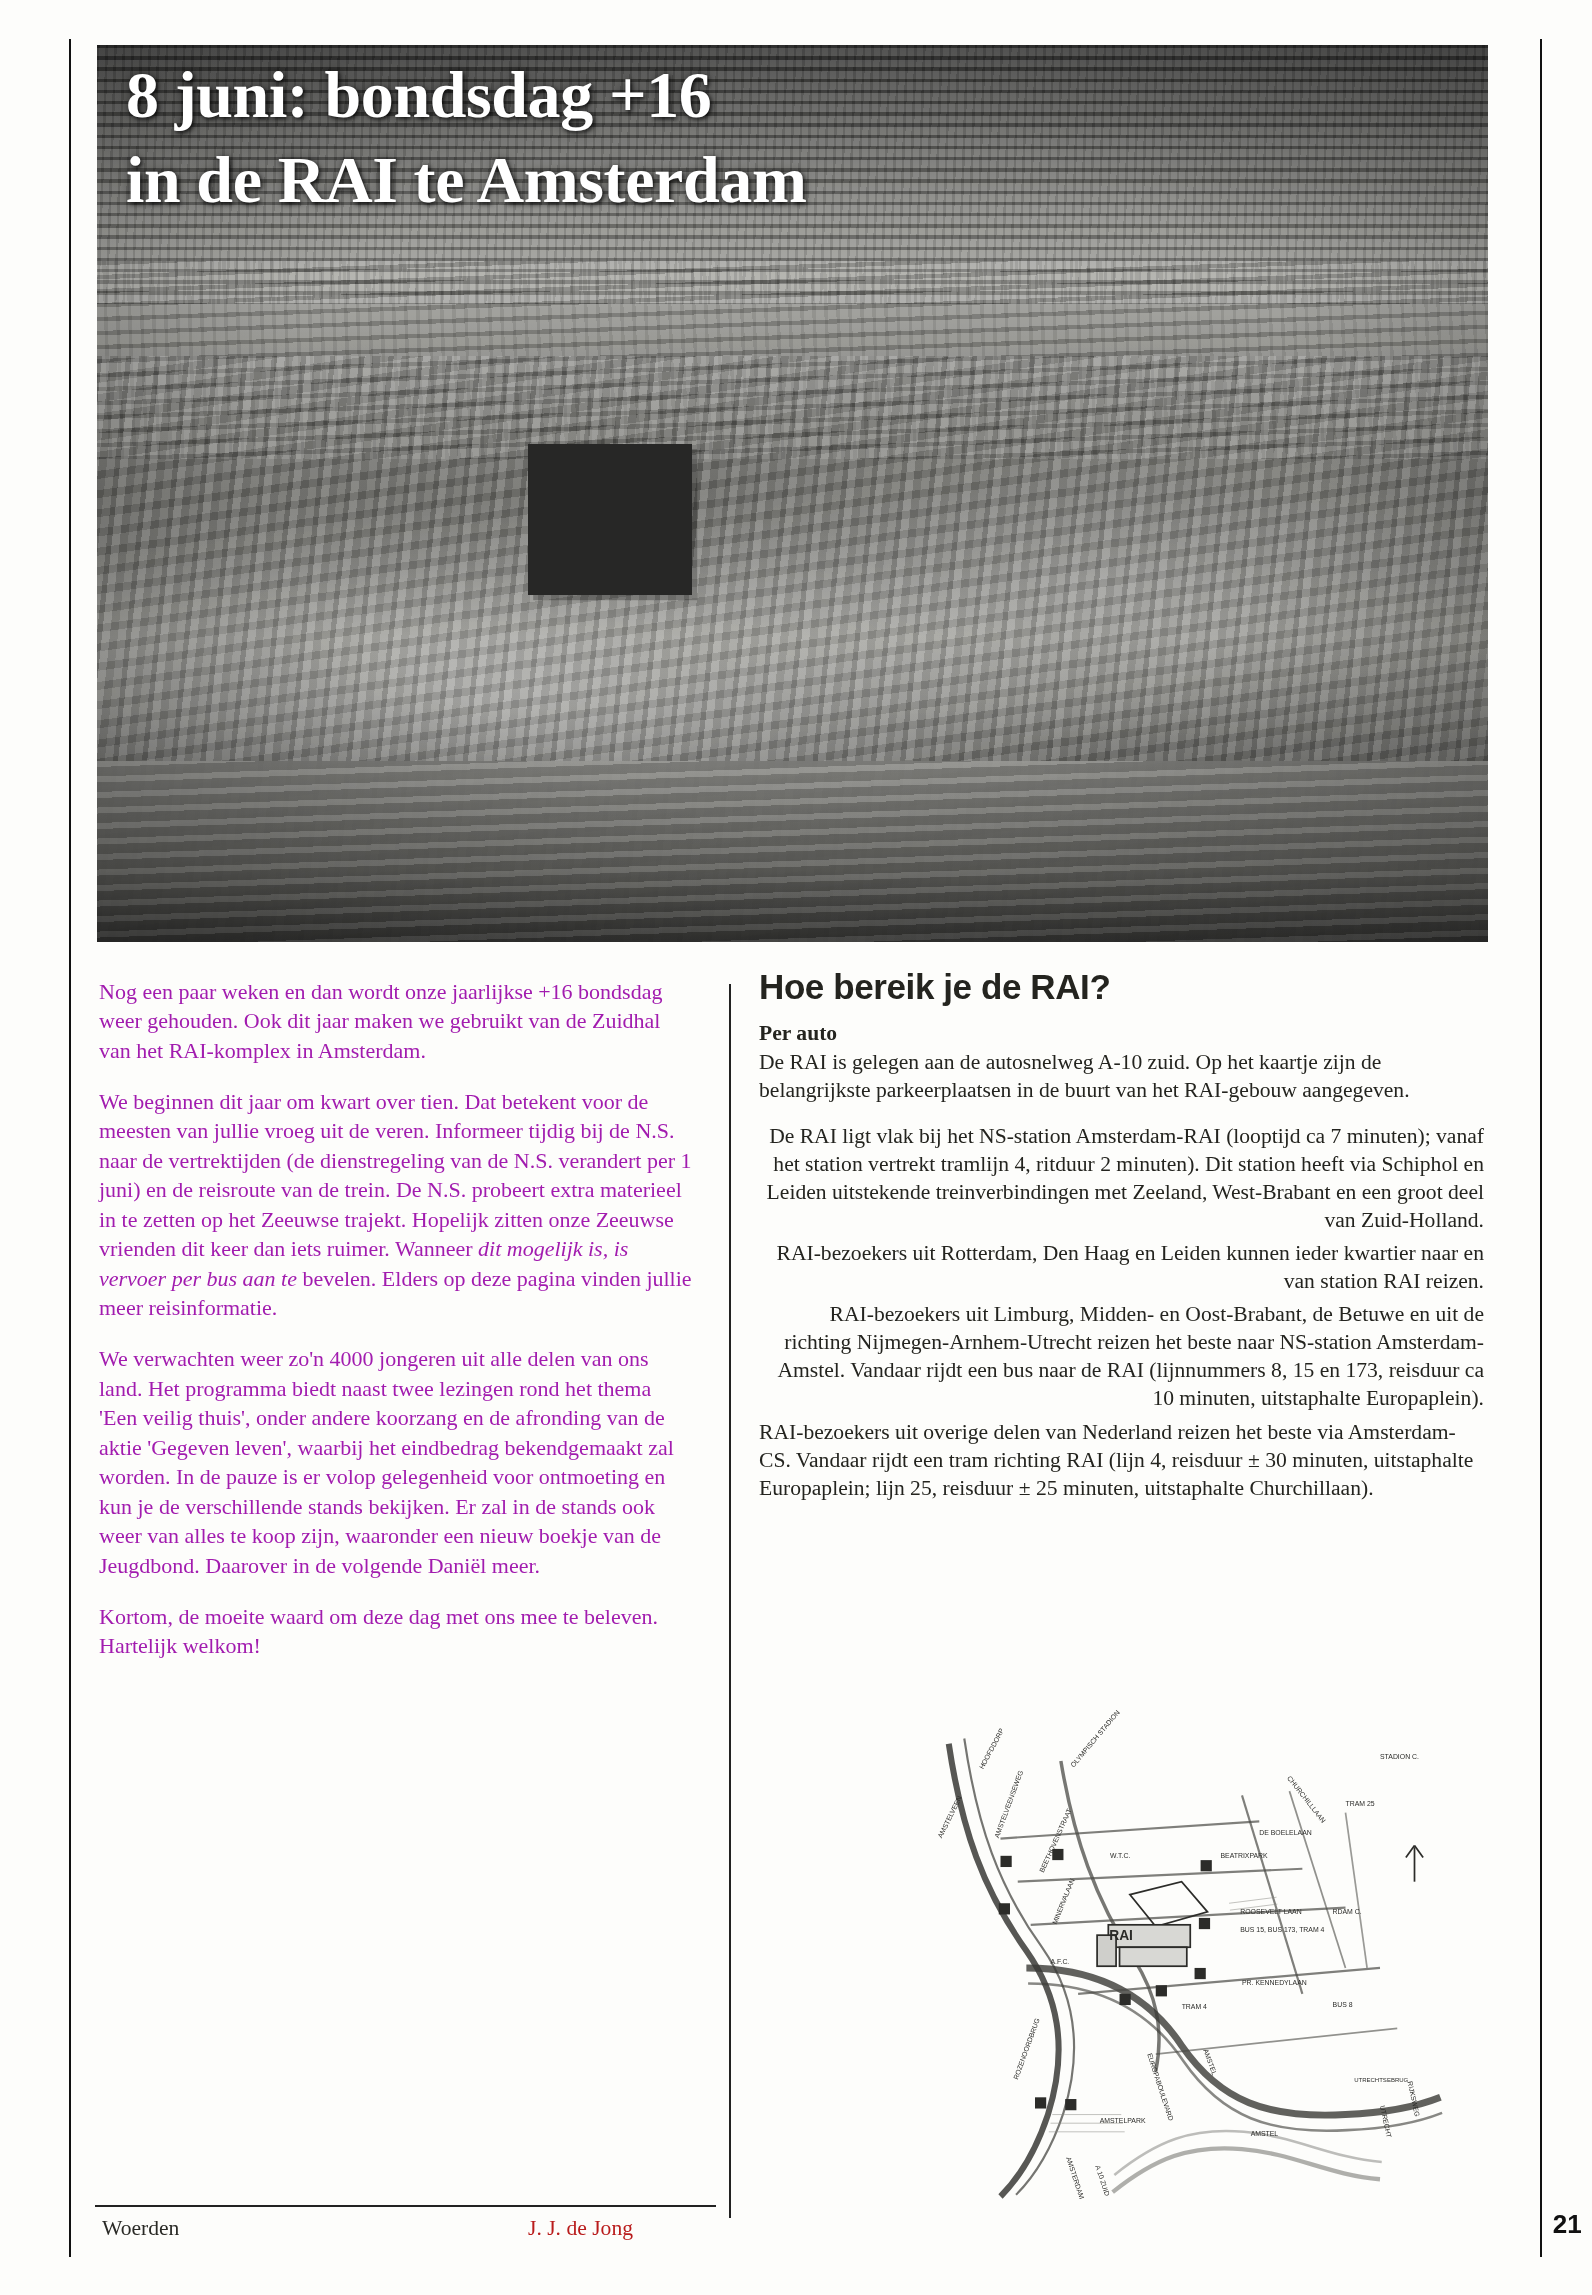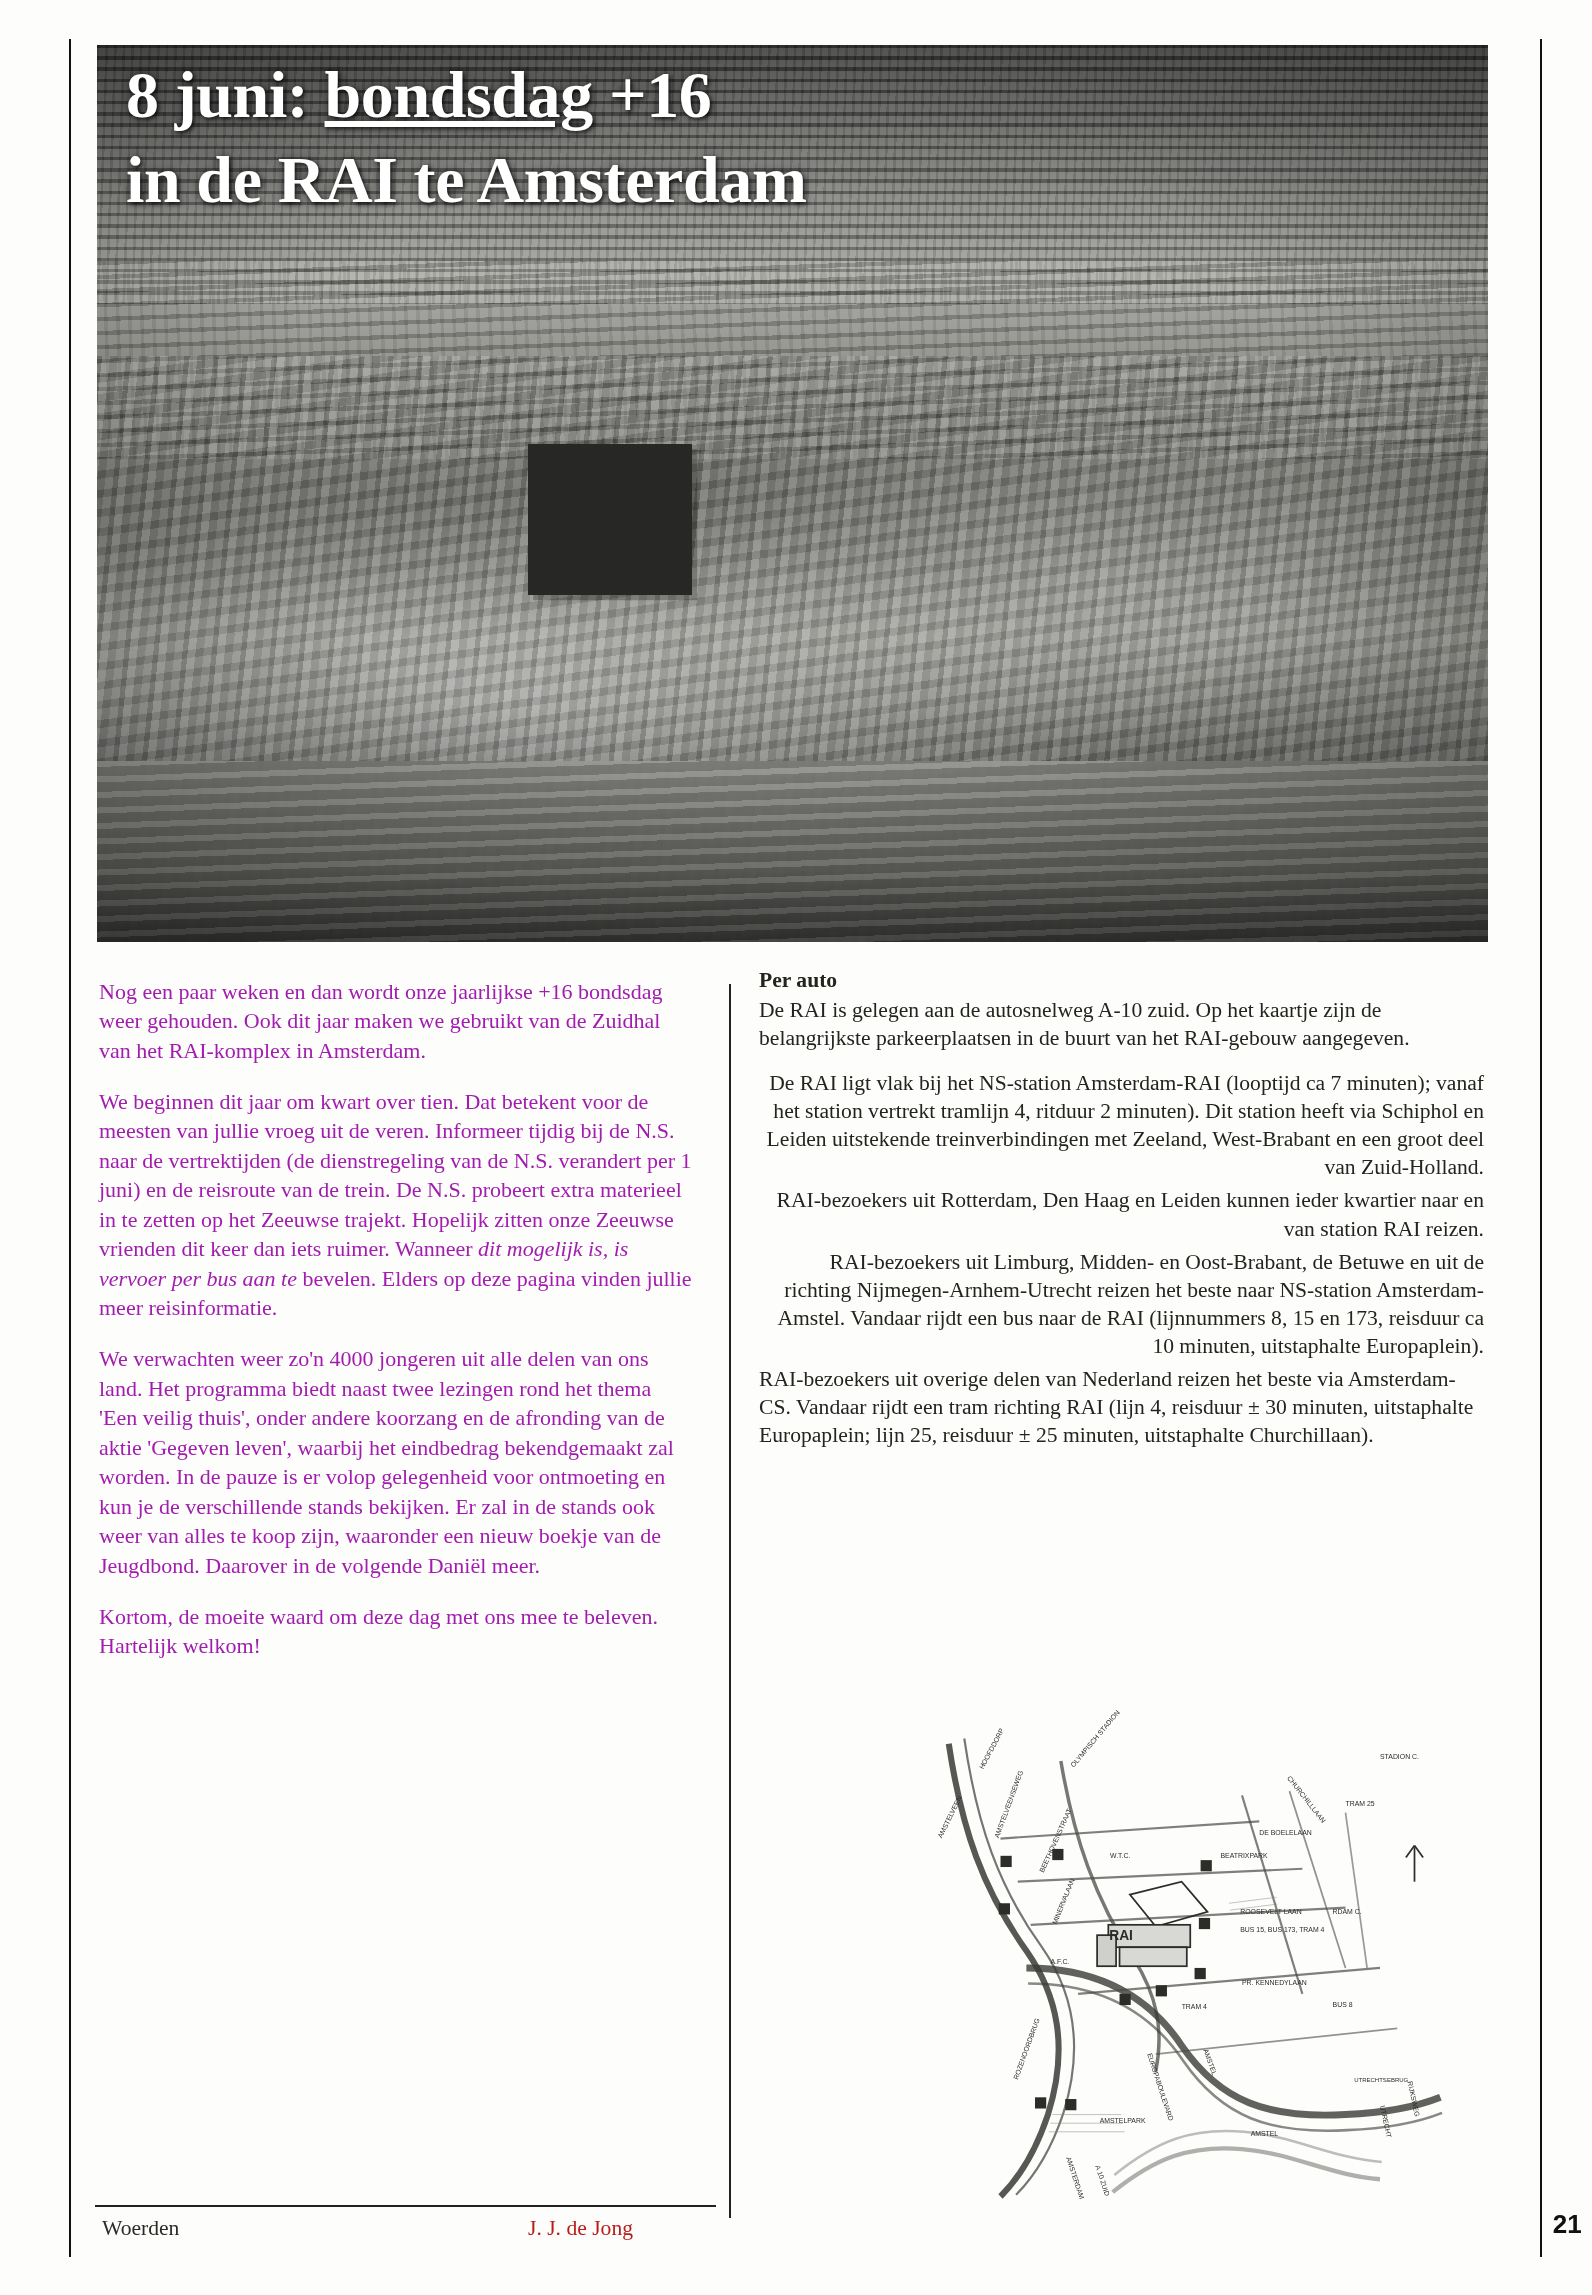--- a/index.html
+++ b/index.html
@@ -134,21 +134,21 @@
     box-sizing: border-box;
     color: #ffffff;
     font-family: "Liberation Serif", serif;
     font-weight: 700;
     font-size: 66px;
     line-height: 1.03;
     letter-spacing: -0.4px;
     text-shadow: 1.7px 1.7px 4.3px rgba(0,0,0,0.75), 0 0 12px rgba(0,0,0,0.5);
   }
   .hero-title .l2 { display: block; margin-top: 18px; }
-  .hero-title .underline { text-decoration: underline; text-underline-offset: 3.5px; }
+  .hero-title .underline { text-underline-offset: 3.5px; }
 
   
   .col-left {
     position: absolute;
     left: 99px; top: 977px;
     width: 595px;
     font-size: 22px;
     line-height: 1.34;
     color: #a21caf;
   }
@@ -243,20 +243,21 @@
   <div class="col-left">
     <p>Nog een paar weken en dan wordt onze jaarlijkse +16 bondsdag weer gehouden. Ook dit jaar maken we gebruikt van de Zuidhal van het RAI-komplex in Amsterdam.</p>
     <p>
       <span>We beginnen dit jaar om kwart over tien. Dat betekent voor de meesten van jullie vroeg uit de veren. Informeer tijdig bij de N.S. naar de vertrektijden (de dienstregeling van de N.S. verandert per 1 juni) en de reisroute van de trein. De N.S. probeert extra materieel in te zetten op het Zeeuwse trajekt. Hopelijk zitten onze Zeeuwse vrienden dit keer dan iets ruimer. Wanneer </span><span class="ital">dit mogelijk is, is vervoer per bus aan te</span><span> bevelen. Elders op deze pagina vinden jullie meer reisinformatie.</span>
     </p>
     <p>We verwachten weer zo'n 4000 jongeren uit alle delen van ons land. Het programma biedt naast twee lezingen rond het thema 'Een veilig thuis', onder andere koorzang en de afronding van de aktie 'Gegeven leven', waarbij het eindbedrag bekendgemaakt zal worden. In de pauze is er volop gelegenheid voor ontmoeting en kun je de verschillende stands bekijken. Er zal in de stands ook weer van alles te koop zijn, waaronder een nieuw boekje van de Jeugdbond. Daarover in de volgende Daniël meer.</p>
     <p>Kortom, de moeite waard om deze dag met ons mee te beleven. Hartelijk welkom!</p>
   </div>
 
   <div class="col-right">
+    <h2 class="rai-heading">Hoe bereik je de RAI?</h2>
 
     <div class="sub-head">Per auto</div>
     <p class="body">De RAI is gelegen aan de autosnelweg A-10 zuid. Op het kaartje zijn de belangrijkste parkeerplaatsen in de buurt van het RAI-gebouw aangegeven.</p>
 
     <p class="body tight">De RAI ligt vlak bij het NS-station Amsterdam-RAI (looptijd ca 7 minuten); vanaf het station vertrekt tramlijn 4, ritduur 2 minuten). Dit station heeft via Schiphol en Leiden uitstekende treinverbindingen met Zeeland, West-Brabant en een groot deel van Zuid-Holland.</p>
     <p class="body tight">RAI-bezoekers uit Rotterdam, Den Haag en Leiden kunnen ieder kwartier naar en van station RAI reizen.</p>
     <p class="body tight">RAI-bezoekers uit Limburg, Midden- en Oost-Brabant, de Betuwe en uit de richting Nijmegen-Arnhem-Utrecht reizen het beste naar NS-station Amsterdam-Amstel. Vandaar rijdt een bus naar de RAI (lijnnummers 8, 15 en 173, reisduur ca 10 minuten, uitstaphalte Europaplein).</p>
     <p class="body">RAI-bezoekers uit overige delen van Nederland reizen het beste via Amsterdam-CS. Vandaar rijdt een tram richting RAI (lijn 4, reisduur ± 30 minuten, uitstaphalte Europaplein; lijn 25, reisduur ± 25 minuten, uitstaphalte Churchillaan).</p>
   </div>
 

